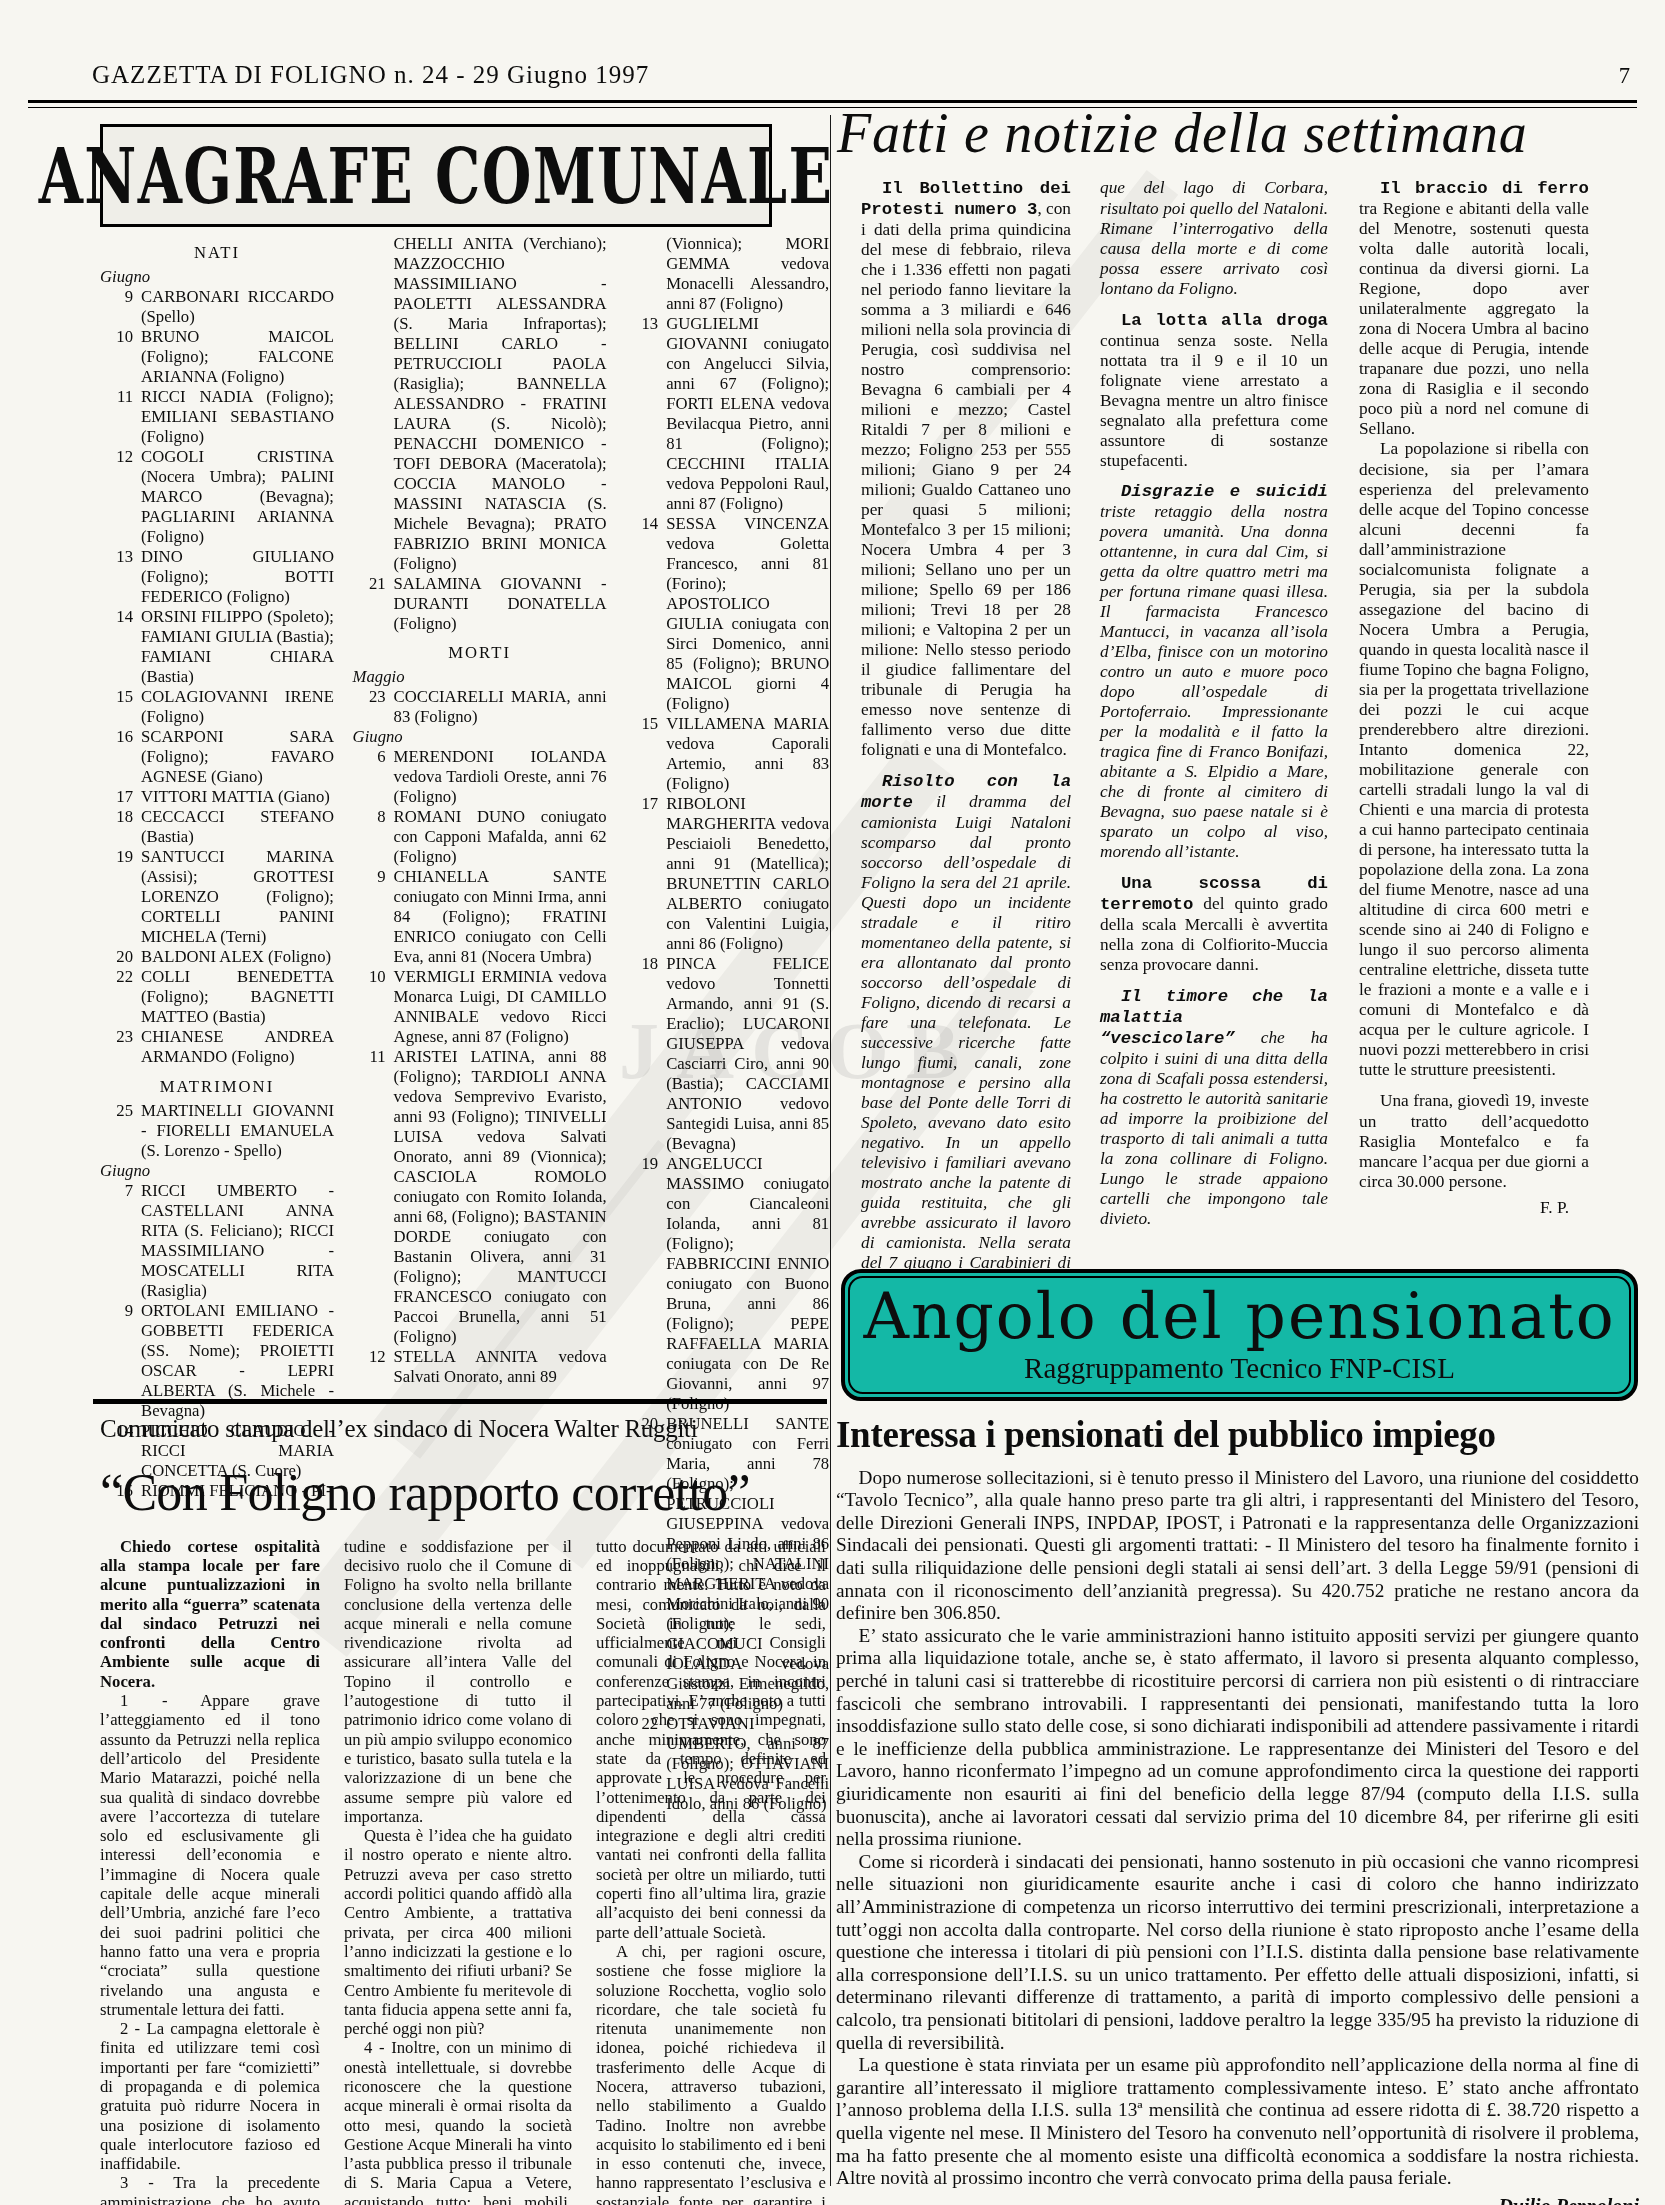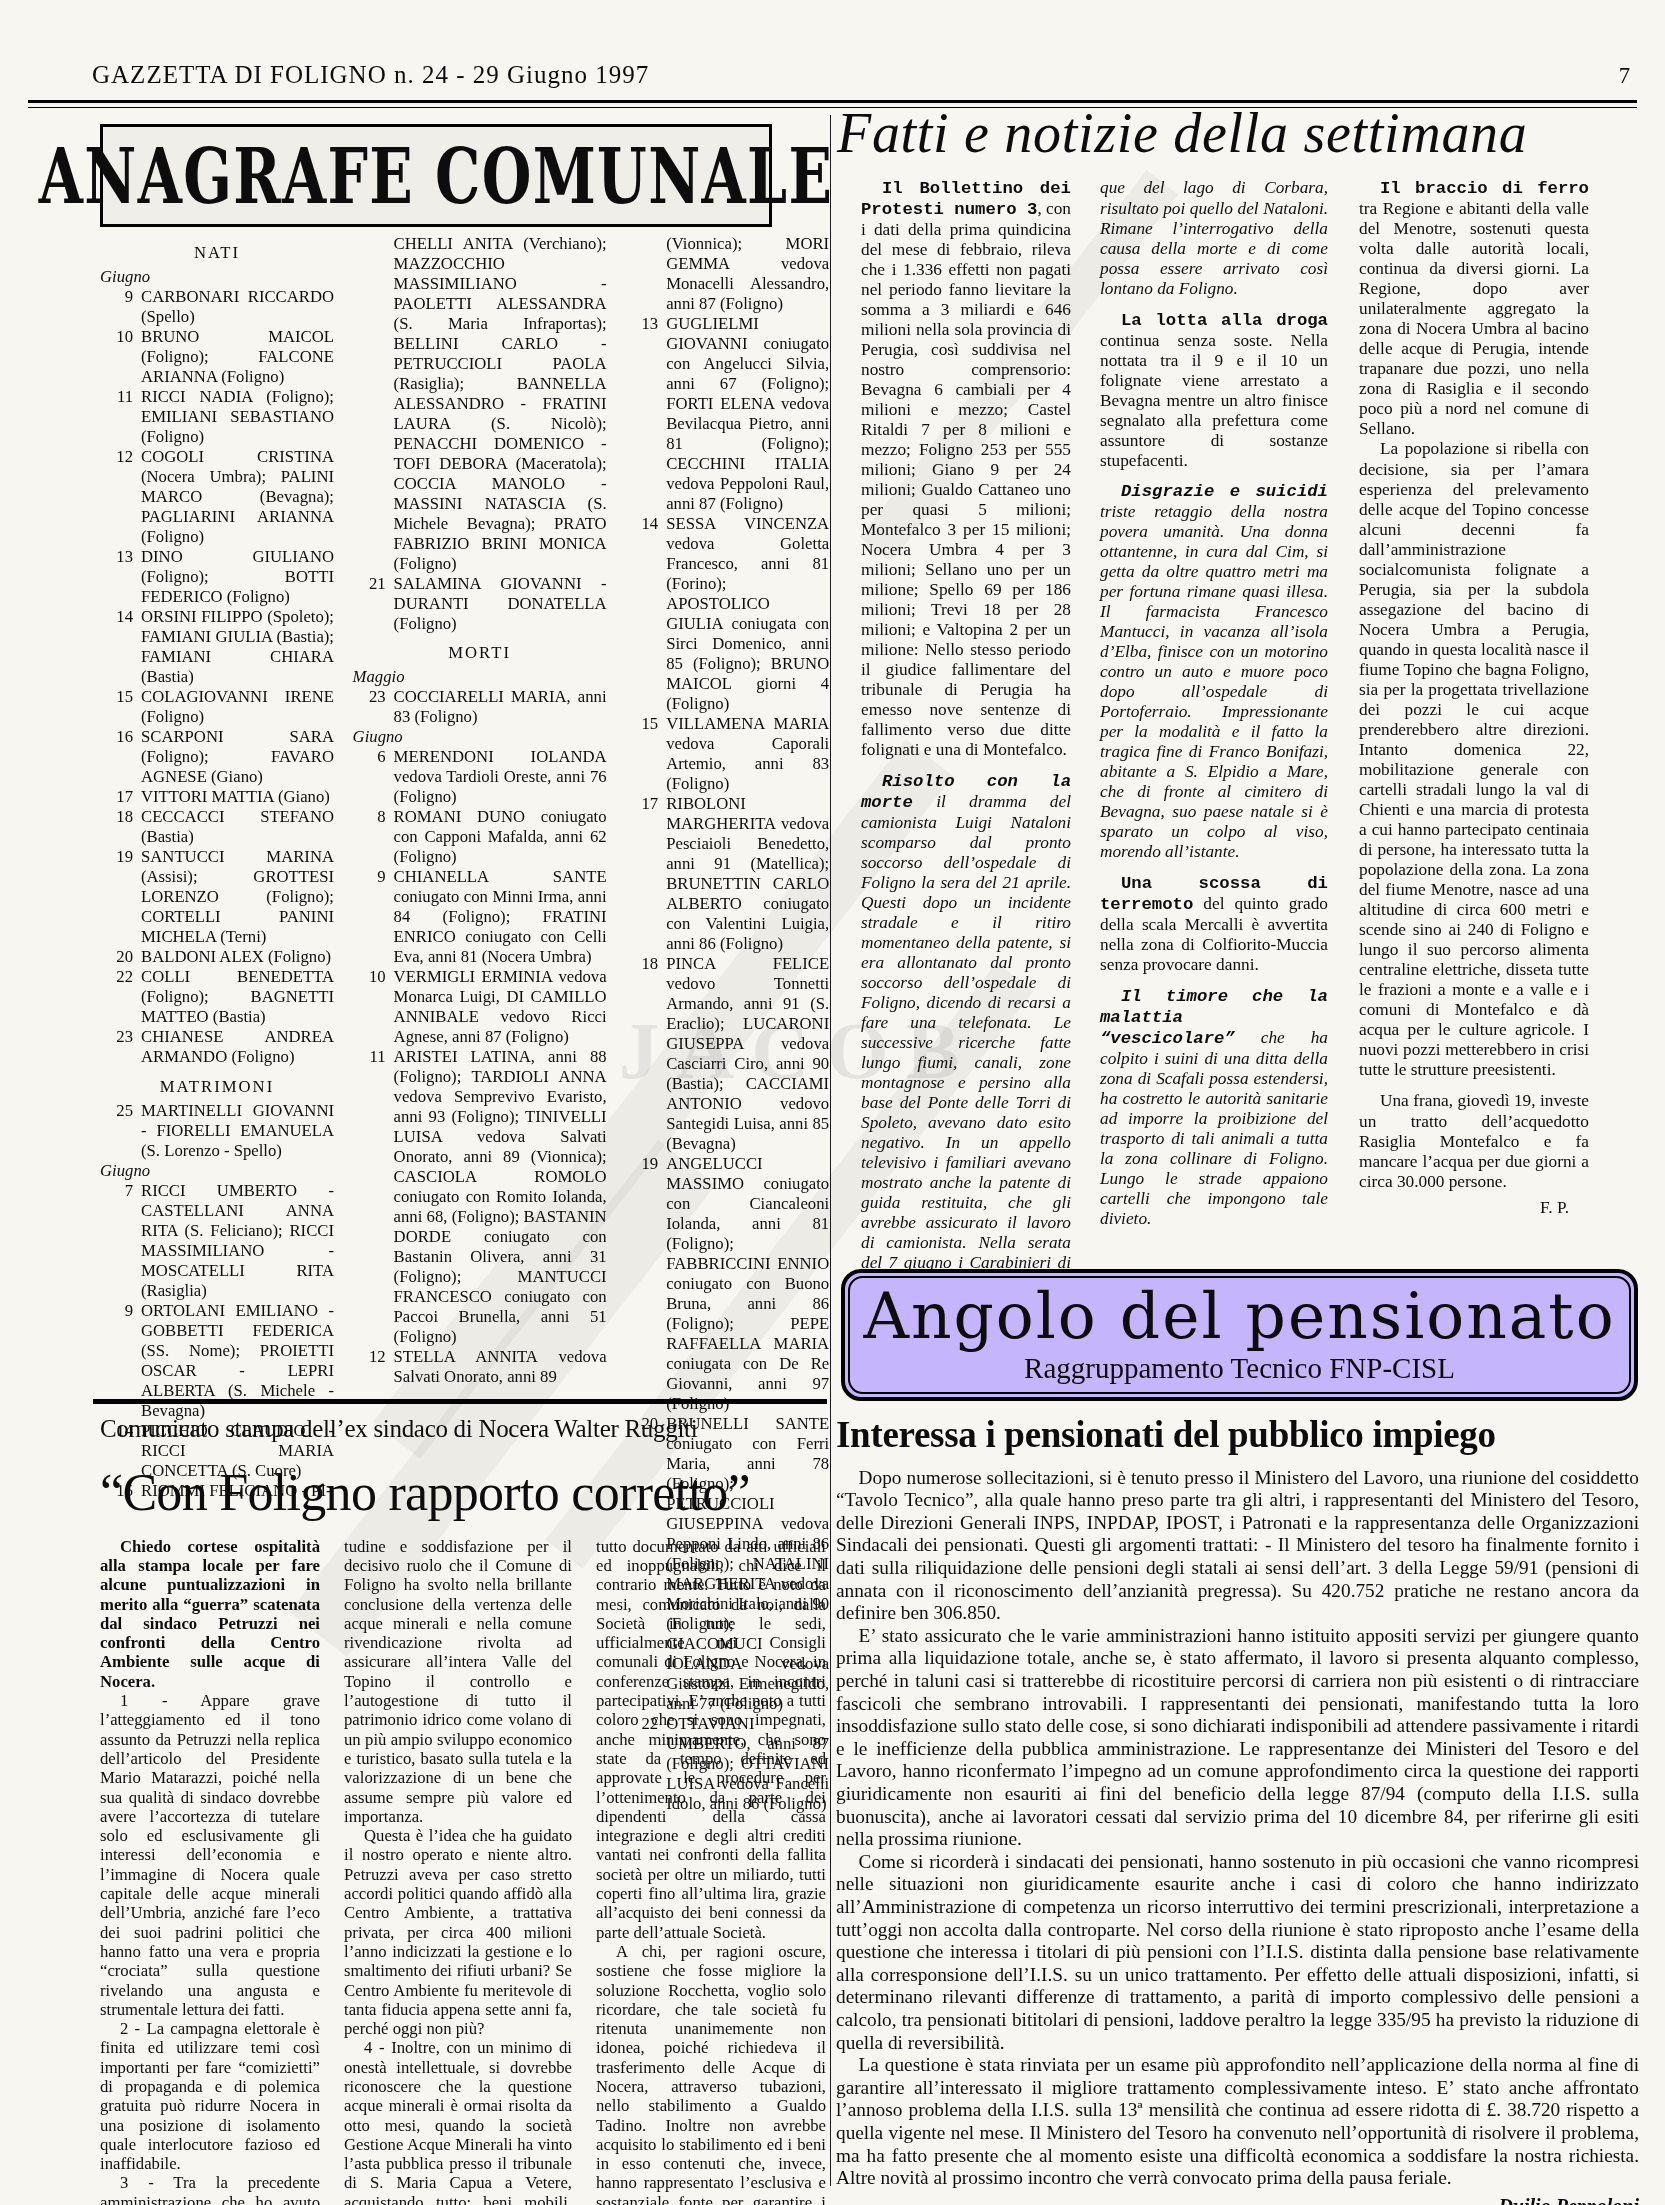--- a/index.html
+++ b/index.html
@@ -45,21 +45,21 @@
   .bigquote{font-size:52px;font-weight:400;margin-top:20px;white-space:nowrap;letter-spacing:-0.7px;}
   .cfl-cols{display:flex;margin-top:14.7px;font-size:16.7px;line-height:19.3px;}
   .cfl-cols .b1{width:220px;margin-right:24px;}
   .cfl-cols .b2{width:228px;margin-right:24px;}
   .cfl-cols .b3{width:230px;}
   .bp{margin:0;text-align:justify;text-indent:20px;}
   .bp.noind{text-indent:0;}
   .bp.b{font-weight:700;}
   
   .angolo{left:841px;top:1269px;width:797px;height:132px;border:4px solid #000;border-radius:20px;
-          background:#c4b5fd;padding:3.3px;box-sizing:border-box;}
+          background:#14b8a6;padding:3.3px;box-sizing:border-box;}
   .angolo .inner{border:2px solid #000;border-radius:14.7px;height:100%;box-sizing:border-box;
                  display:flex;flex-direction:column;align-items:center;justify-content:center;}
   .angolo .t{font-family:"DejaVu Serif",serif;font-size:63px;letter-spacing:2px;line-height:1;white-space:nowrap;}
   .angolo .s{font-size:29px;margin-top:4px;white-space:nowrap;}
   
   .pens{left:836px;top:1413px;width:803px;}
   .pens h2{margin:0;font-size:37px;letter-spacing:-0.3px;white-space:nowrap;}
   .pens .body{margin-top:10.7px;font-size:19.3px;line-height:22.6px;}
   .pp{margin:0;text-align:justify;text-indent:22.6px;}
   .psig{text-align:right;font-weight:700;font-style:italic;font-size:20px;margin-top:5.3px;}

